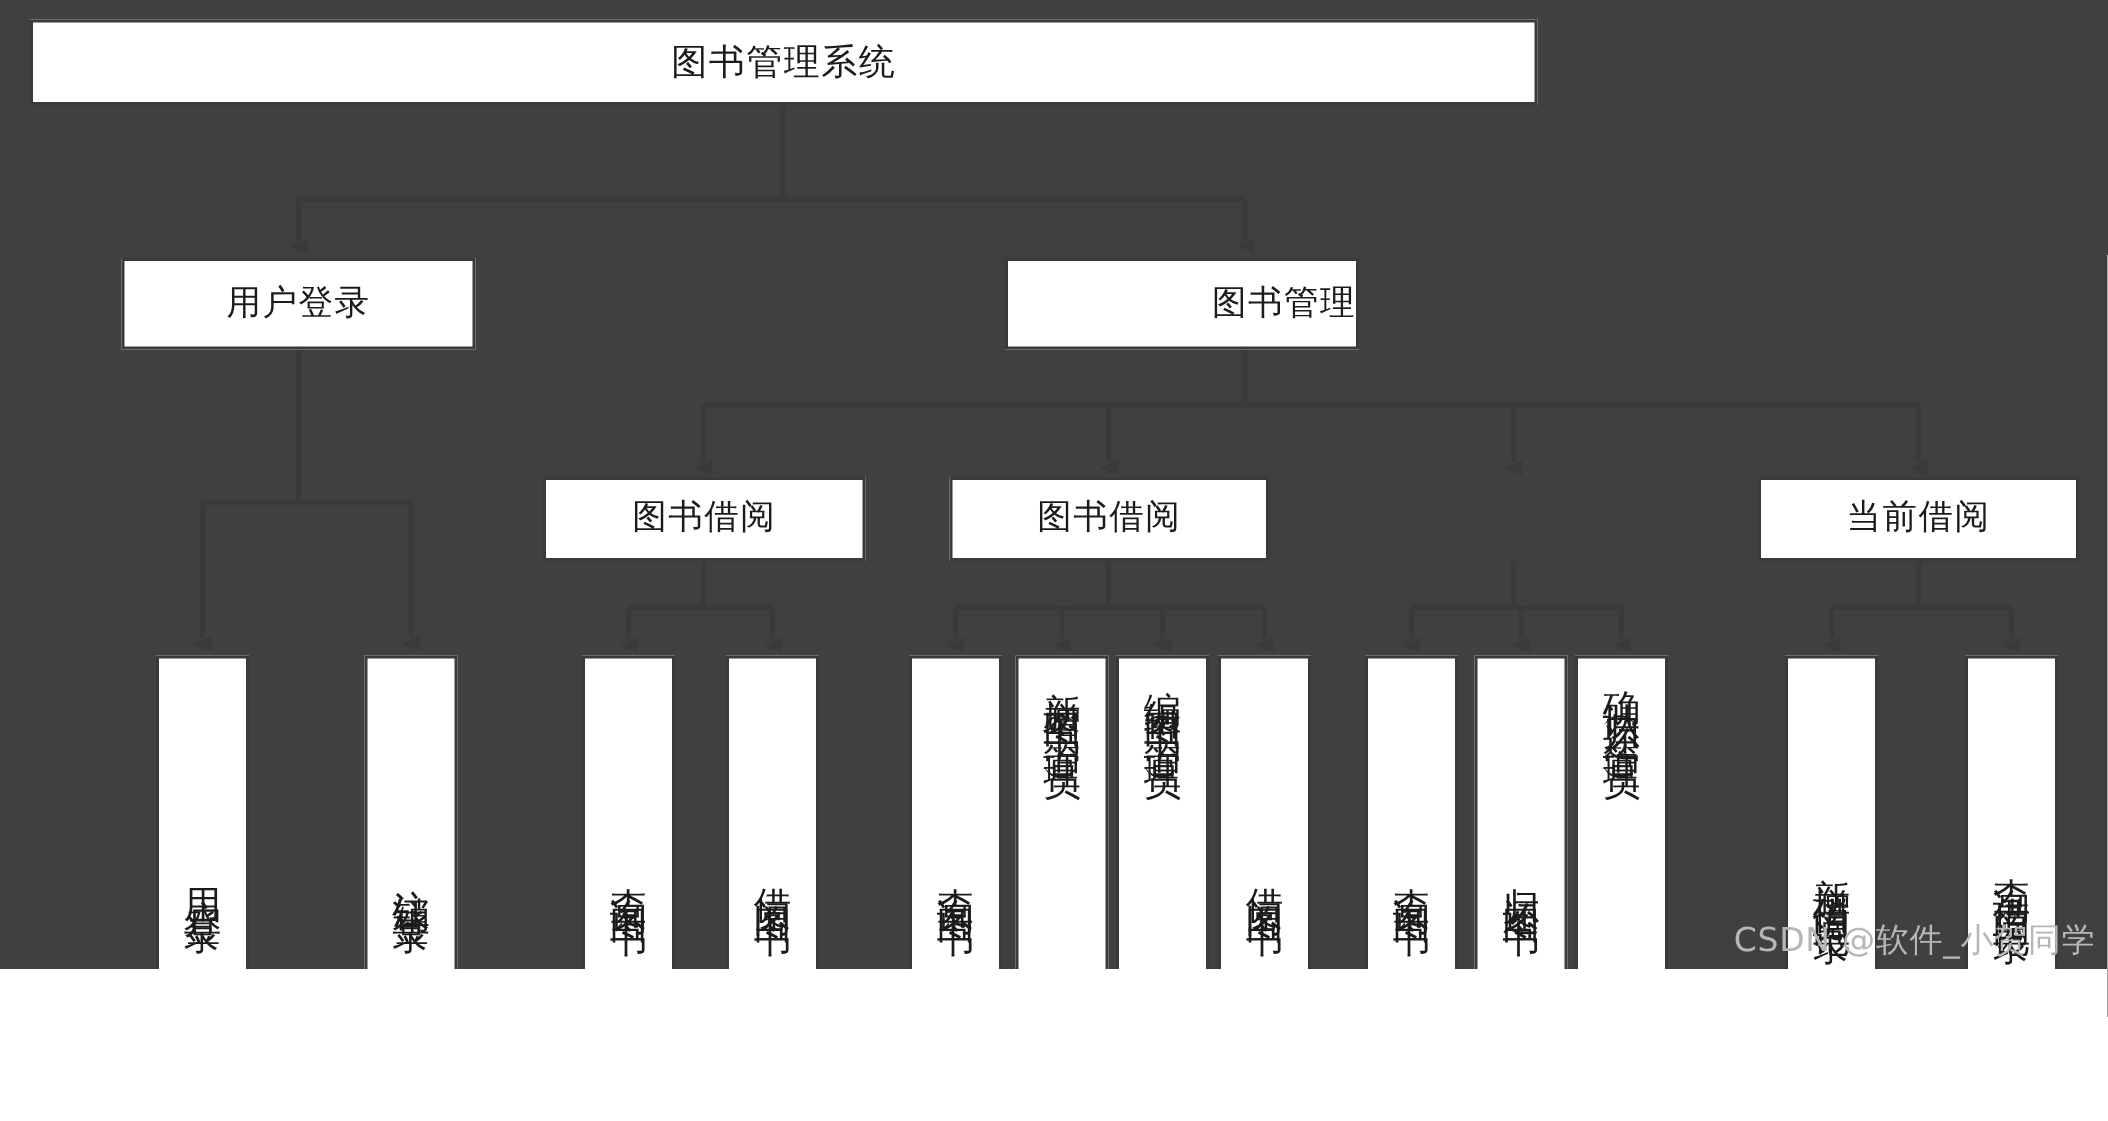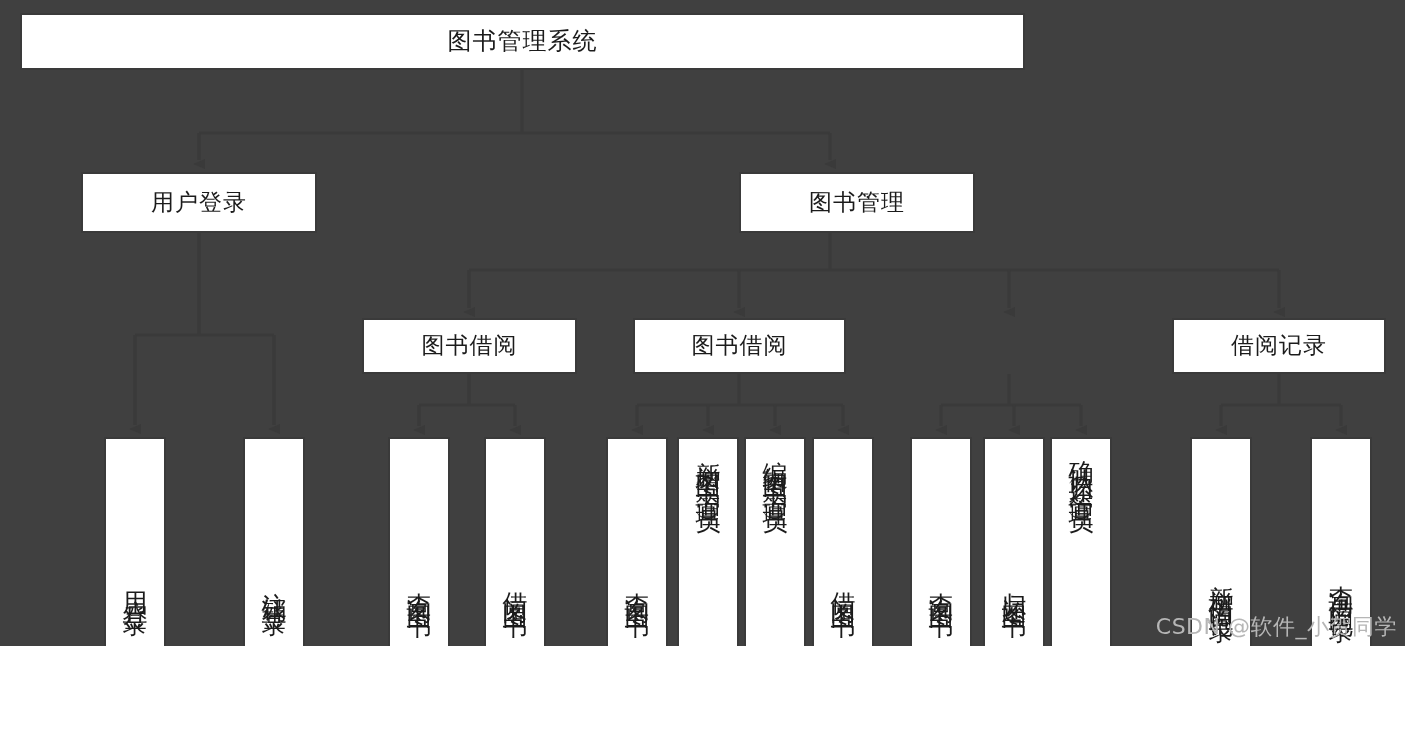--- a/index.html
+++ b/index.html
@@ -125,32 +125,32 @@
     </g>
   </svg>
 
   <div class="node node-root" style="left: 20px; top: 13px; width: 1005px; height: 57px;">
     <span class="node-h">图书管理系统</span>
   </div>
 
   <div class="node node-l2" style="left: 81px; top: 172px; width: 236px; height: 61px;">
     <span class="node-h">用户登录</span>
   </div>
-  <div class="node node-l2" style="left: 739px; top: 172px; width: 236px; height: 61px;">
+  <div class="node node-l2" style="left: 670px; top: 172px; width: 236px; height: 61px; justify-content: flex-end;">
     <span class="node-h">图书管理</span>
   </div>
 
   <div class="node node-l3" style="left: 362px; top: 318px; width: 215px; height: 56px;">
     <span class="node-h">图书借阅</span>
   </div>
   <div class="node node-l3" style="left: 633px; top: 318px; width: 213px; height: 56px;">
     <span class="node-h">图书借阅</span>
   </div>
   <div class="node node-l3" style="left: 1172px; top: 318px; width: 214px; height: 56px;">
-    <span class="node-h">借阅记录</span>
+    <span class="node-h">当前借阅</span>
   </div>
 
   <div class="node node-leaf v-center" style="left: 104px; top: 437px; width: 62px; height: 298px;">
     <span class="vtext">用户登录</span>
   </div>
   <div class="node node-leaf v-center" style="left: 243px; top: 437px; width: 62px; height: 298px;">
     <span class="vtext">注销登录</span>
   </div>
   <div class="node node-leaf v-center" style="left: 388px; top: 437px; width: 62px; height: 298px;">
     <span class="vtext">查询图书</span>

